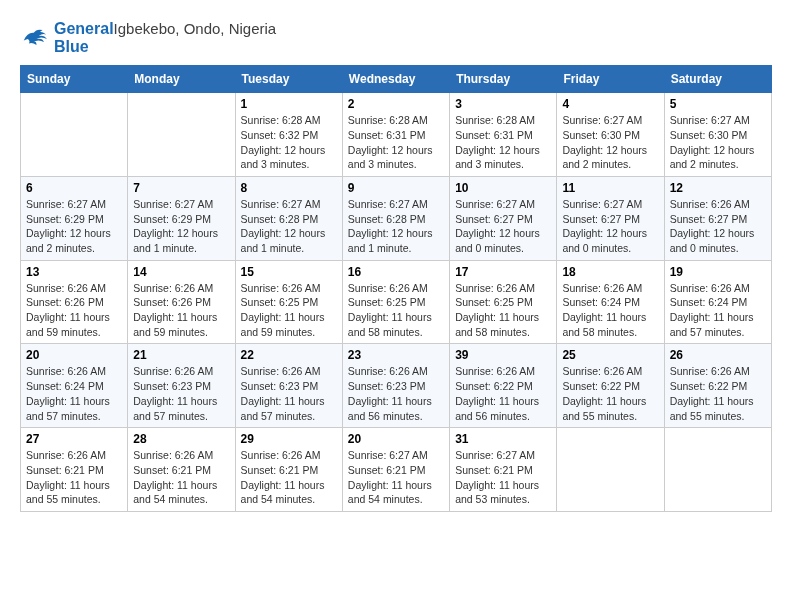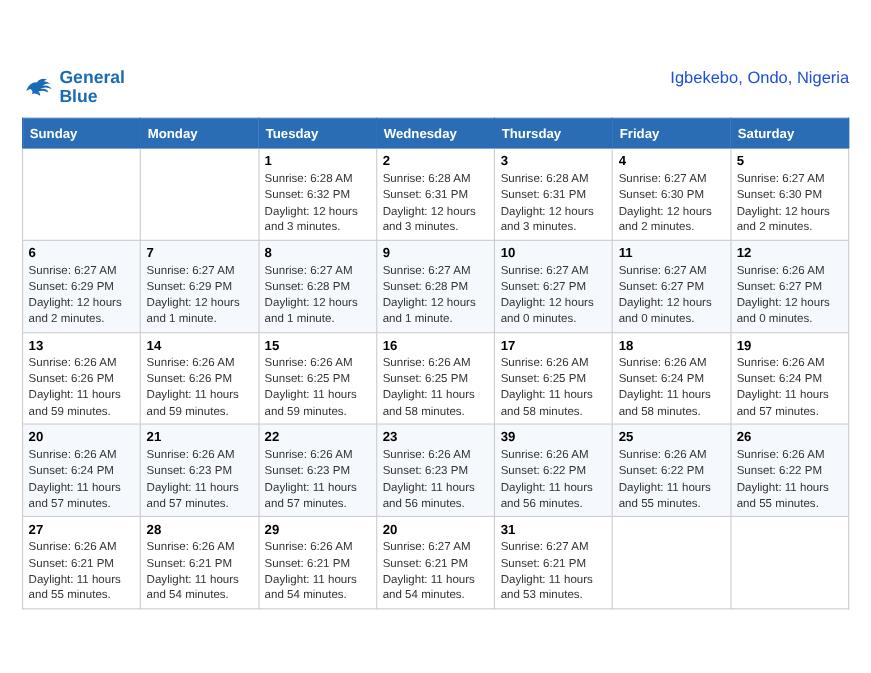--- a/index.html
+++ b/index.html
@@ -5,24 +5,23 @@
     * { box-sizing: border-box; margin: 0; padding: 0; }
     body {
       font-family: Arial, sans-serif;
       background: #fff;
       width: 792px;
       min-height: 612px;
       padding: 20px;
     }
     .header {
       display: flex;
-      justify-content: space-between;
+      justify-content: flex-start;
       align-items: flex-start;
       margin-bottom: 10px;
-      margin-top: 42px;
     }
     .logo {
       display: flex;
       align-items: center;
       gap: 4px;
     }
     .logo-text {
       font-size: 16px;
       font-weight: bold;
       color: #333;
@@ -38,21 +37,21 @@
     .title-block {
       text-align: right;
     }
     .month-title {
       font-size: 36px;
       font-weight: bold;
       color: #333;
     }
     .subtitle {
       font-size: 15px;
-      color: #1d4ed8;
+      color: #404040;
     }
     .calendar {
       width: 100%;
       border-collapse: collapse;
       font-size: 11px;
       border-radius: 31px;
     }
     .calendar th {
       background-color: #2a6db5;
       color: #fff;

